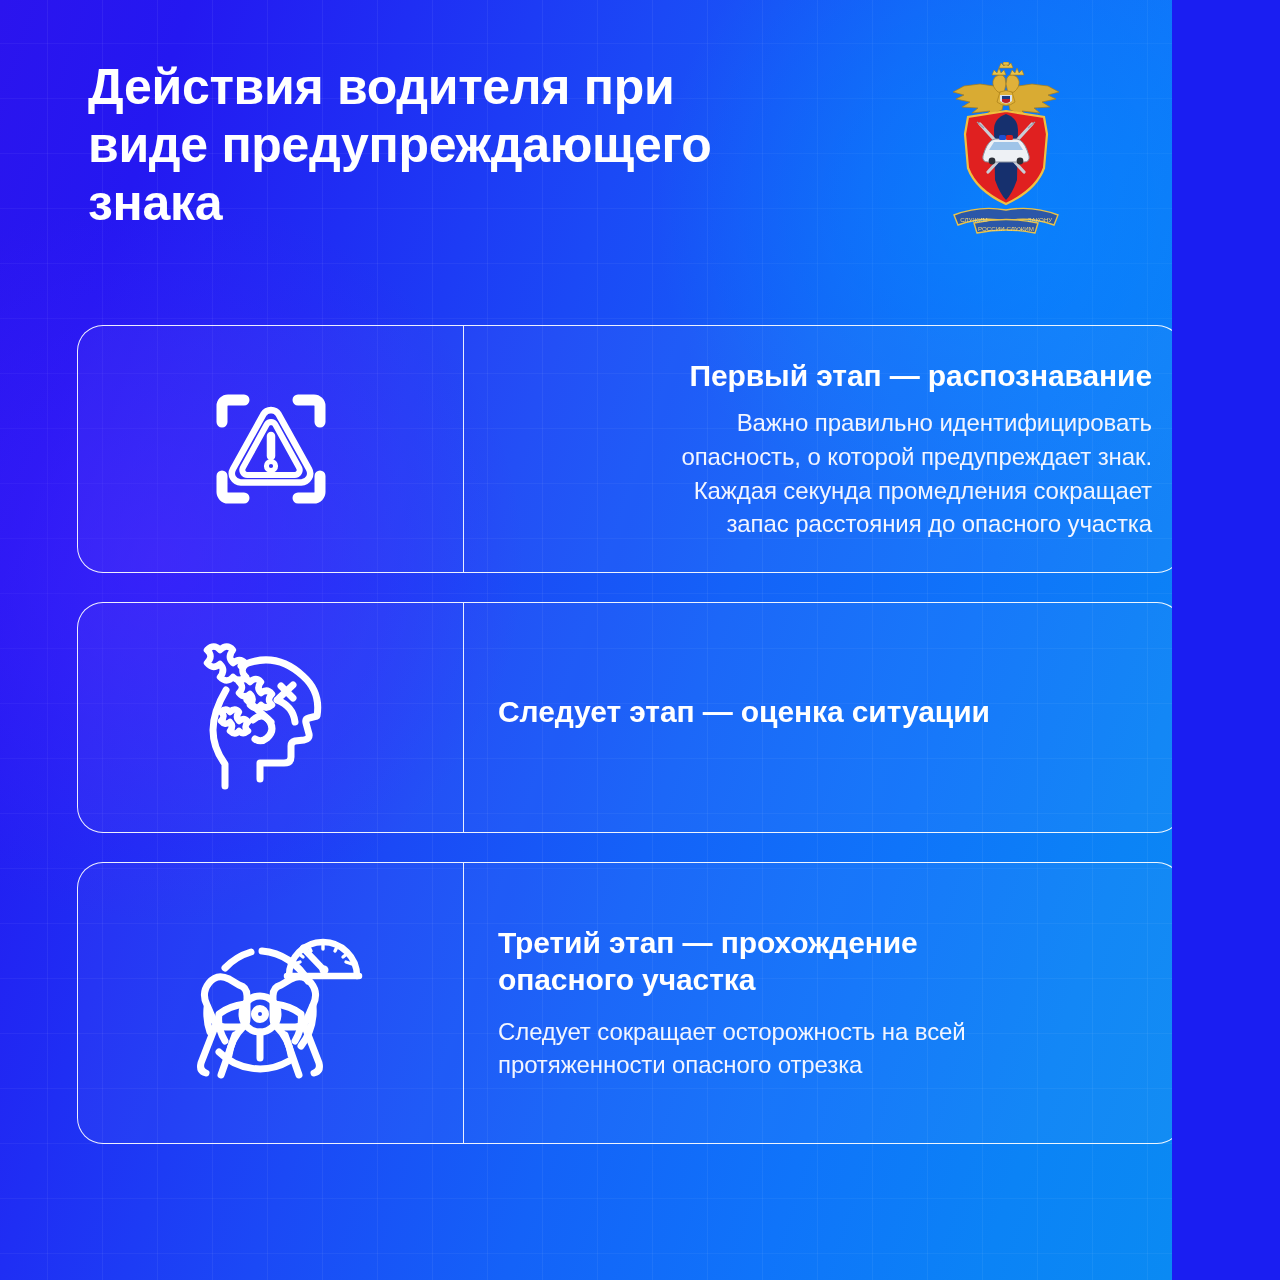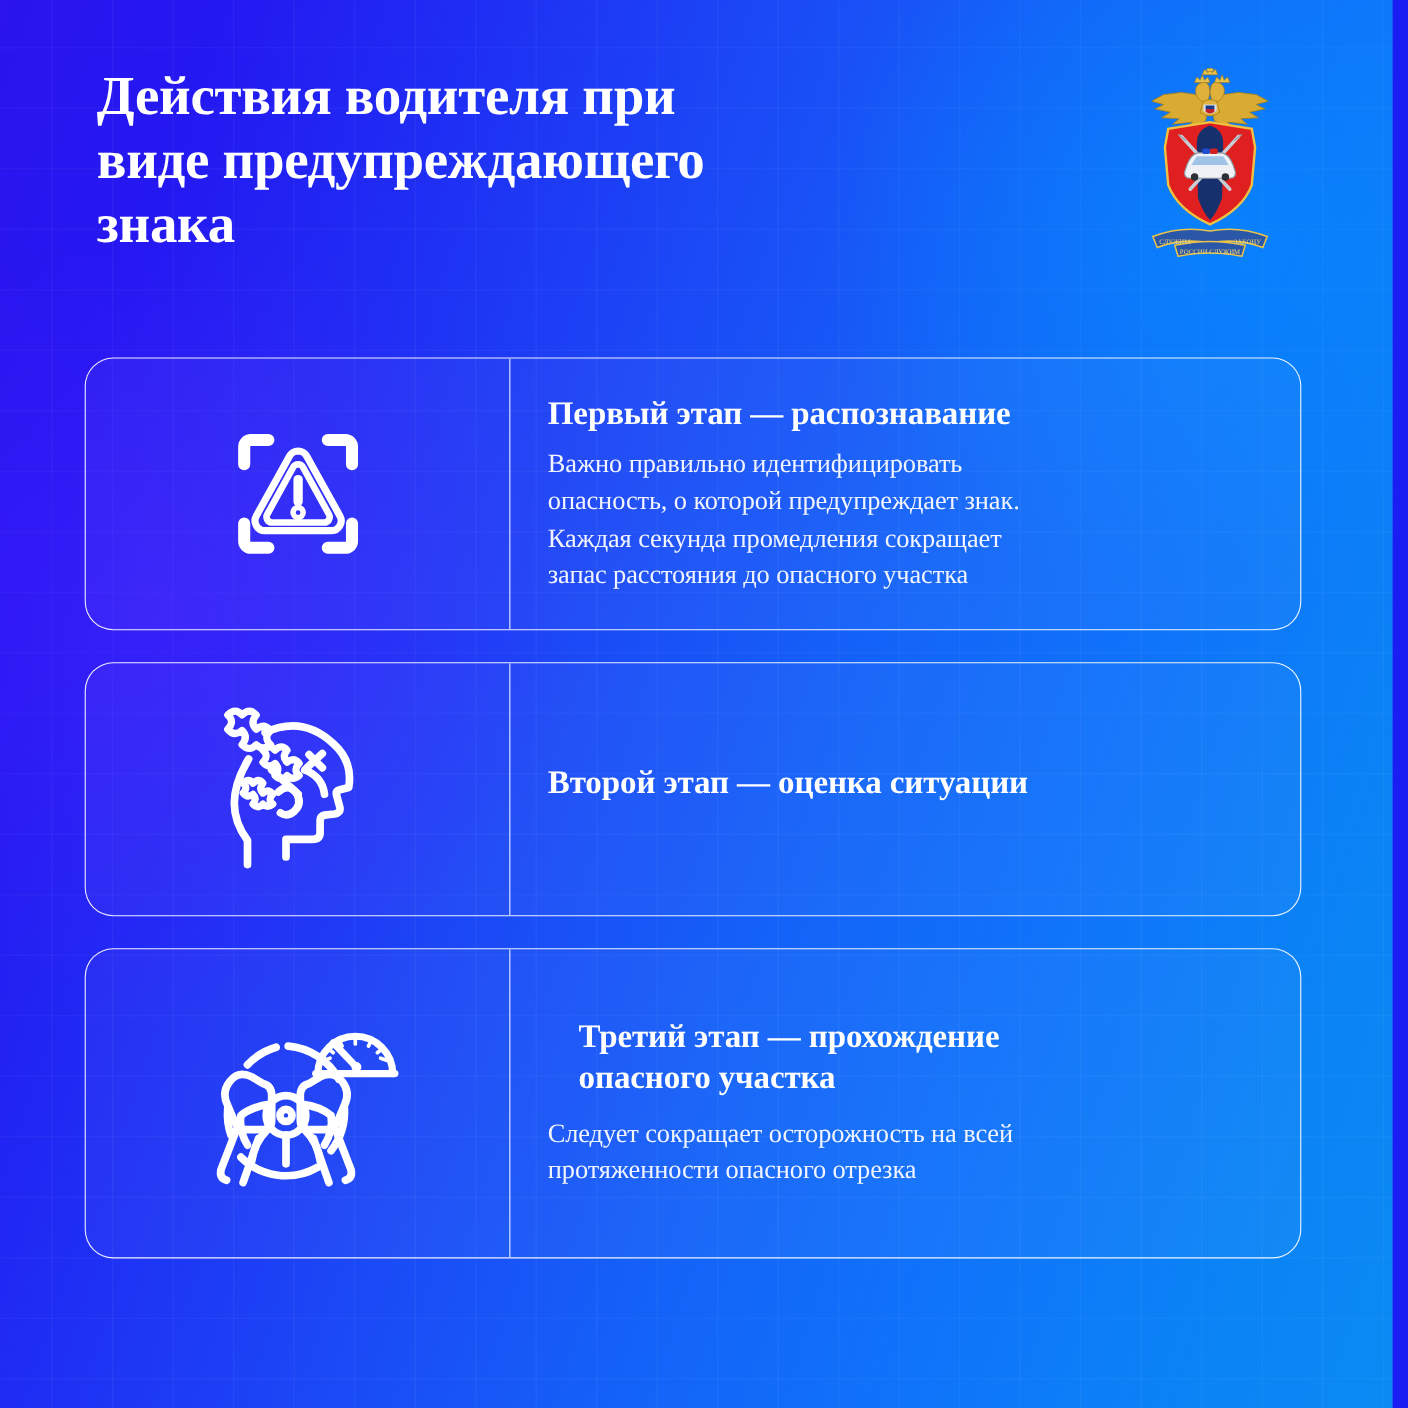--- a/index.html
+++ b/index.html
@@ -10,34 +10,33 @@
   body {
     width: 1280px;
     height: 1280px;
     overflow: hidden;
     font-family: "Liberation Sans", "DejaVu Sans", sans-serif;
     background: #1a1ef2;
   }
 
   .poster {
     position: relative;
-    width: 1266px;
+    width: 1172px;
     height: 1280px;
     overflow: hidden;
     background:
       linear-gradient(108deg,
         #2b14ee 0%,
         #2418f1 12%,
         #1f2ef4 26%,
         #1b49f6 42%,
         #1462f8 58%,
         #0f74fa 74%,
         #0b83f6 88%,
         #0a8af3 100%);
-    font-family: Liberation Serif, serif;
   }
 
   
   .grid-overlay {
     position: absolute;
     inset: 0;
     background-image:
       linear-gradient(to right, rgba(255,255,255,0.055) 1px, transparent 1px),
       linear-gradient(to bottom, rgba(255,255,255,0.045) 1px, transparent 1px);
     background-size: 55px 55px;
@@ -105,21 +104,21 @@
     display: flex;
     align-items: stretch;
     border: 1.6px solid rgba(255,255,255,0.92);
     border-radius: 26px;
     background: rgba(255,255,255,0.035);
     box-sizing: border-box;
     overflow: hidden;
   }
   .card + .card { margin-top: 29px; }
 
-  .card-1 { height: 248px; }
+  .card-1 { height: 248px; text-align: right; }
   .card-2 { height: 231px; }
   .card-3 { height: 282px; }
 
   .card-icon {
     flex: 0 0 385px;
     display: flex;
     align-items: center;
     justify-content: center;
     border-right: 1.4px solid rgba(255,255,255,0.9);
   }
@@ -144,21 +143,21 @@
   }
   .card-text {
     color: #f2f5ff;
     font-size: 24px;
     line-height: 1.40;
     margin: 0;
     font-weight: 400;
     white-space: pre-line;
     letter-spacing: -0.1px;
   }
-  .card-3 .card-heading { margin-bottom: 16px; margin-left: 28px; }
+  .card-3 .card-heading { margin-bottom: 16px; }
 </style>
 </head>
 <body>
 
 <div class="poster">
 
   <div class="grid-overlay"></div>
   <div class="glow-left"></div>
   <div class="glow-right"></div>
 
@@ -273,21 +272,21 @@
           </g>
 
           <g stroke="#ffffff" stroke-width="6.5" fill="none" stroke-linejoin="round" stroke-linecap="round">
             <path d="M26 22 q7 -7 13 0 q7 -7 13 0 q-6 7 0 13 q7 -6 13 1 q-7 7 0 13 q-7 6 -13 0 q-6 7 -13 0 q6 -7 0 -13 q-7 6 -13 -1 q7 -7 0 -13 Z"></path>
             <path d="M58 54 q6 -6 11 0 q6 -6 11 0 q-5 6 0 11 q6 -5 11 1 q-6 6 0 11 q-6 5 -11 0 q-5 6 -11 0 q5 -6 0 -11 q-6 5 -11 -1 q6 -6 0 -11 Z"></path>
             <path d="M40 84 q5 -5 9 0 q5 -5 9 0 q-4 5 0 9 q5 -4 9 1 q-5 5 0 9 q-5 4 -9 0 q-4 5 -9 0 q4 -5 0 -9 q-5 4 -9 -1 q5 -5 0 -9 Z"></path>
           </g>
         </svg>
       </div>
       <div class="card-body">
-        <h2 class="card-heading">Второй этап — оценка ситуации</h2>
+        <h2 class="card-heading">Следует этап — оценка ситуации</h2>
       </div>
     </div>
 
     <div class="card card-3">
       <div class="card-icon">
         <svg width="215" height="215" viewBox="0 0 215 215">
 
           <g stroke="#ffffff" stroke-width="6.5" fill="none" stroke-linecap="round" stroke-linejoin="round">
             <path d="M126 80 a34 34 0 0 1 68 0"></path>
             <line x1="124" y1="80" x2="196" y2="80"></line>

